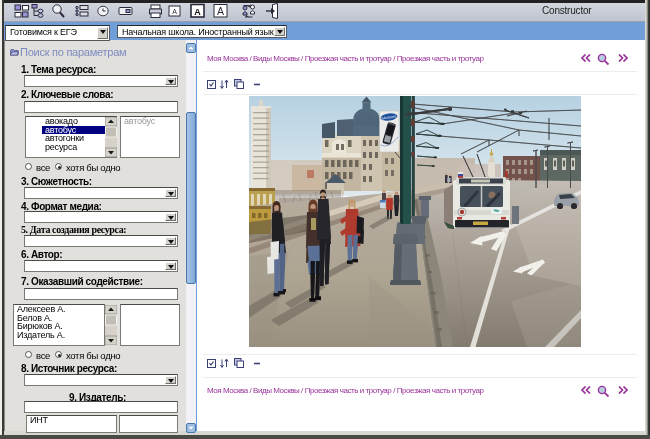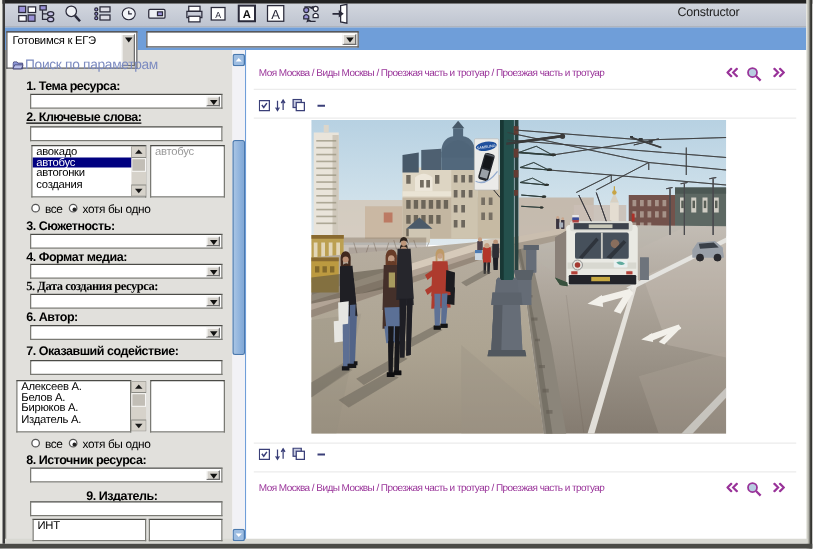--- a/index.html
+++ b/index.html
@@ -111,44 +111,45 @@
     <path d="M247.5 17 L252.5 17"></path>
 
     <path d="M272.5 4.5 L277.5 3.5 L277.5 18.5 L272.5 17.5 Z" fill="#fff"></path>
     <line x1="266" y1="11" x2="273" y2="11" stroke-width="1.4"></line>
     <path d="M271 8 L275 11 L271 14 Z" fill="#2a2a3a" stroke="none"></path>
   </g>
 </svg>
 </div>
 <div class="abs" id="constructor">Constructor</div>
 
-<div class="combo" style="left:5px; top:25px; width:105px; height:30px;">
+<div class="combo" style="left:5px; top:25px; width:105px; height:16px;">
     <span class="ct">Готовимся к ЕГЭ</span>
     <span class="dbtn"></span>
   </div>
 <div class="combo" style="left:117px; top:25px; width:170px; height:13px;">
+    <span class="ct">Начальная школа. Иностранный язык</span>
     <span class="dbtn"></span>
   </div>
 
 <svg class="abs" style="left:10px; top:49px;" width="8.5" height="6.5" viewBox="0 0 12 9">
   <path d="M0.5 8.5 L0.5 2.5 L1.5 0.5 L5 0.5 L6 2 L11.5 2 L11.5 8.5 Z" fill="#8d97d8" stroke="#3a3a6a" stroke-width="0.9"></path>
   <path d="M0.5 8.5 L2.5 4 L12 4 L10 8.5 Z" fill="#b8bee8" stroke="#3a3a6a" stroke-width="0.9"></path>
 </svg>
 <div class="abs" id="sbhead">Поиск по параметрам</div>
 <div class="lbl" style="top:64px;">1. Тема ресурса:</div>
 <div class="fld" style="top:75px;">
     <span class="dbtn"></span>
   </div>
-<div class="lbl" style="top:89px;text-decoration:underline;">2. Ключевые слова:</div>
+<div class="lbl" style="top:89px;">2. Ключевые слова:</div>
 <div class="fld" style="top:101px;"></div>
-<div class="lb" style="left:25px; top:116px; width:92px; height:42px;">
+<div class="lb" style="left:25px; top:116px; width:92px; height:42px;padding-left:16px;">
   <div class="it">авокадо</div>
     <div class="it sel">автобус</div>
     <div class="it">автогонки</div>
-    <div class="it">создания</div>
+    <div class="it">ресурса</div>
 </div>
 <svg class="abs" style="left:105px; top:117px;" width="12" height="40" viewBox="0 0 12 40">
     <rect x="0" y="0" width="12" height="40" fill="#d6d2ca"></rect>
     <rect x="0" y="0" width="12" height="9" fill="#d6d2ca" stroke="#8a8a84" stroke-width="0.8"></rect>
     <path d="M3 6 L6 2.5 L9 6 Z" fill="#1a1a1a"></path>
     <rect x="0" y="31" width="12" height="9" fill="#d6d2ca" stroke="#8a8a84" stroke-width="0.8"></rect>
     <path d="M3 34 L9 34 L6 37.5 Z" fill="#1a1a1a"></path>
     <rect x="0.5" y="10" width="11" height="10" fill="#c2beb6" stroke="#fff" stroke-width="0.7"></rect>
   </svg>
 <div class="lb" style="left:120px; top:116px; width:60px; height:42px; color:#999;">

